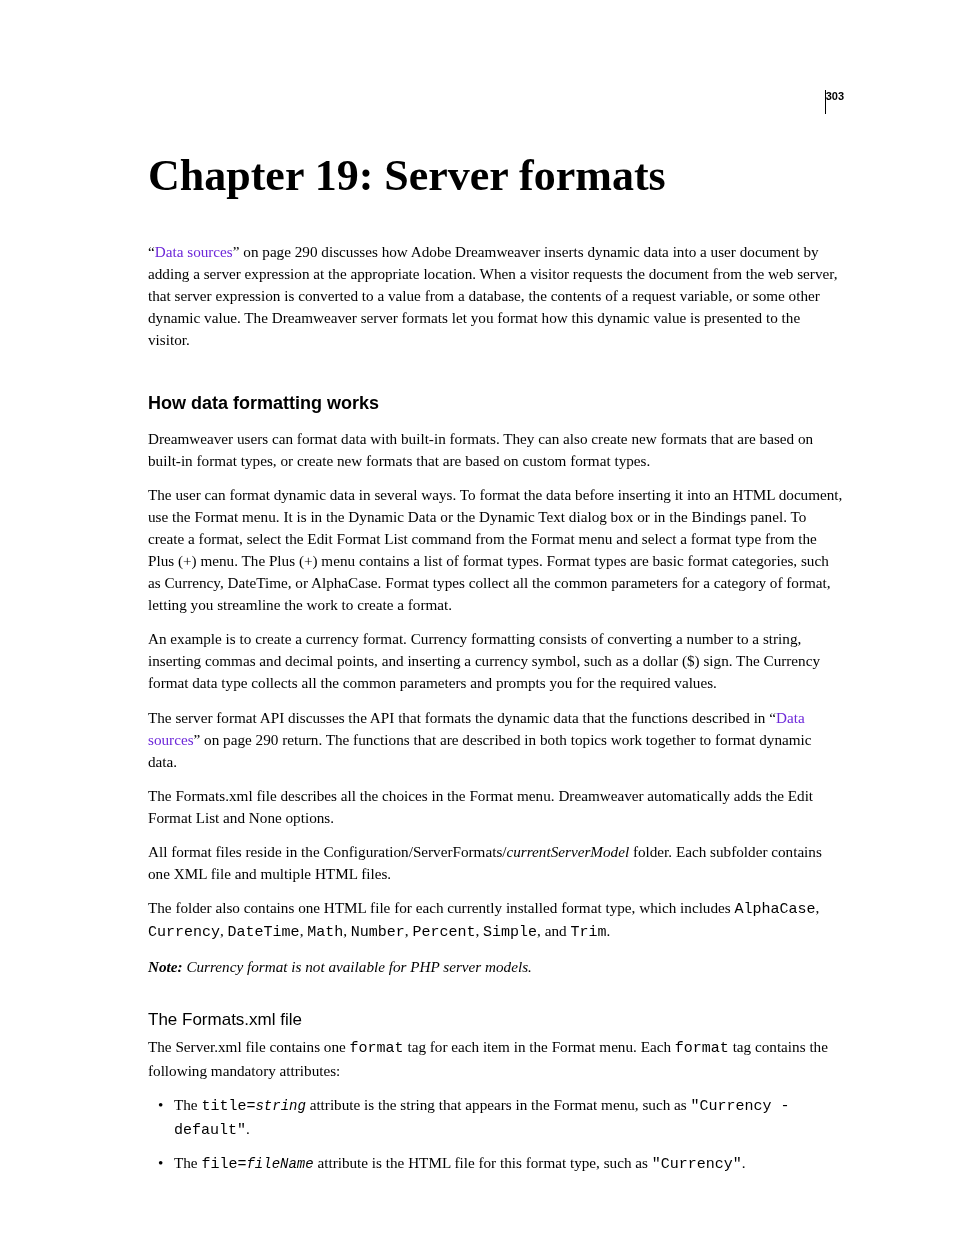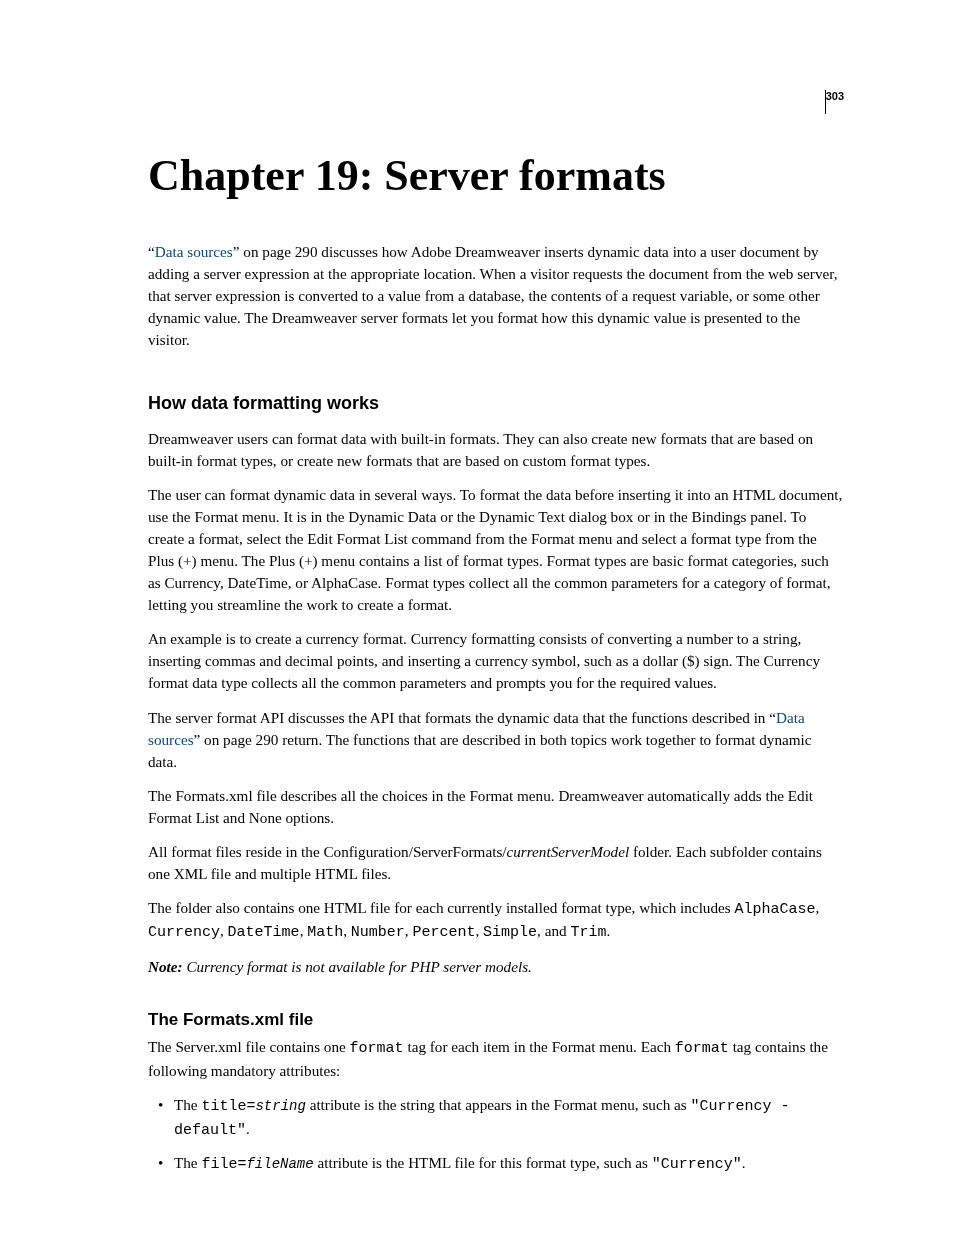--- a/index.html
+++ b/index.html
@@ -29,32 +29,32 @@
     font-weight: 700;
     font-size: 44px;
     margin: 60px 0 40px 0;
   }
   p.body {
     font-size: 15.2px;
     line-height: 1.45;
     margin: 0 0 12px 0;
   }
   a.link {
-    color: #0c4a6e;
+    color: #6d28d9;
     text-decoration: none;
   }
   h2.section {
     font-family: "Myriad Pro", "Helvetica Neue", Arial, sans-serif;
     font-weight: 700;
     font-size: 18px;
     margin: 42px 0 14px 0;
   }
   h3.subsection {
     font-family: "Myriad Pro", "Helvetica Neue", Arial, sans-serif;
-    font-weight: 700;
+    font-weight: 400;
     font-size: 17px;
     margin: 32px 0 6px 0;
   }
   .italic { font-style: italic; }
   .code {
     font-family: "Courier New", Courier, monospace;
     font-size: 15px;
   }
   .code-italic {
     font-family: "Courier New", Courier, monospace;

